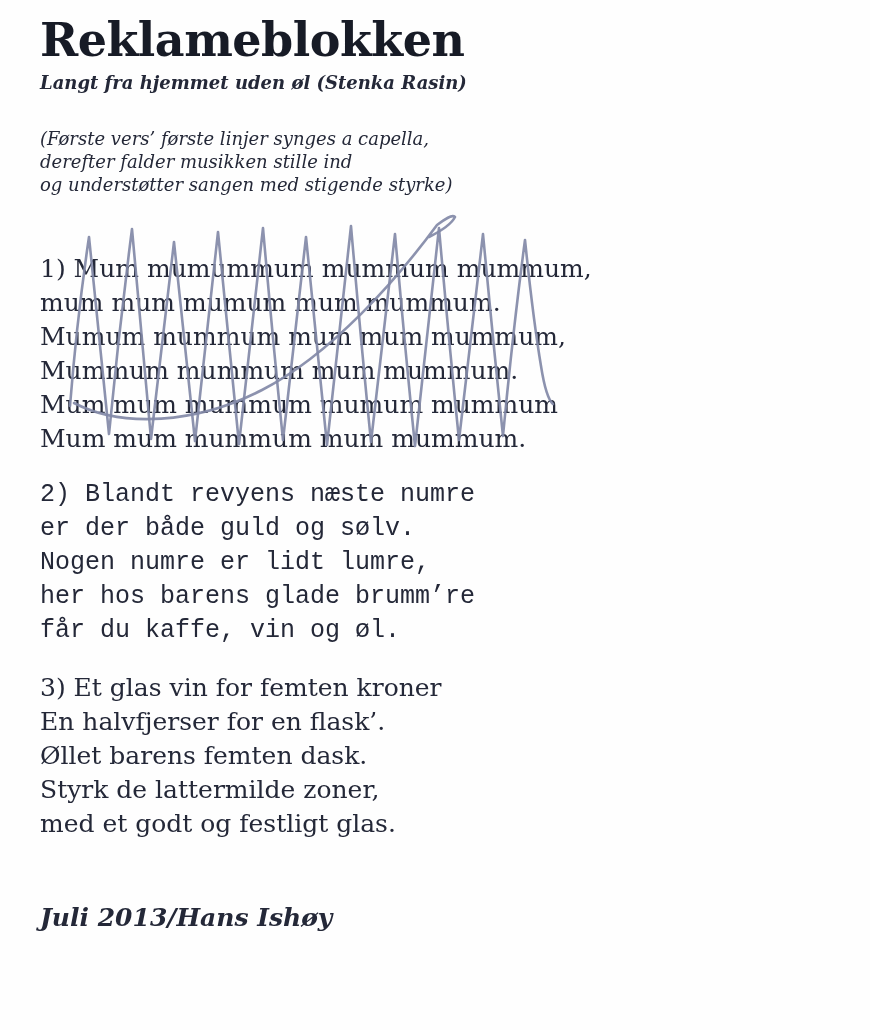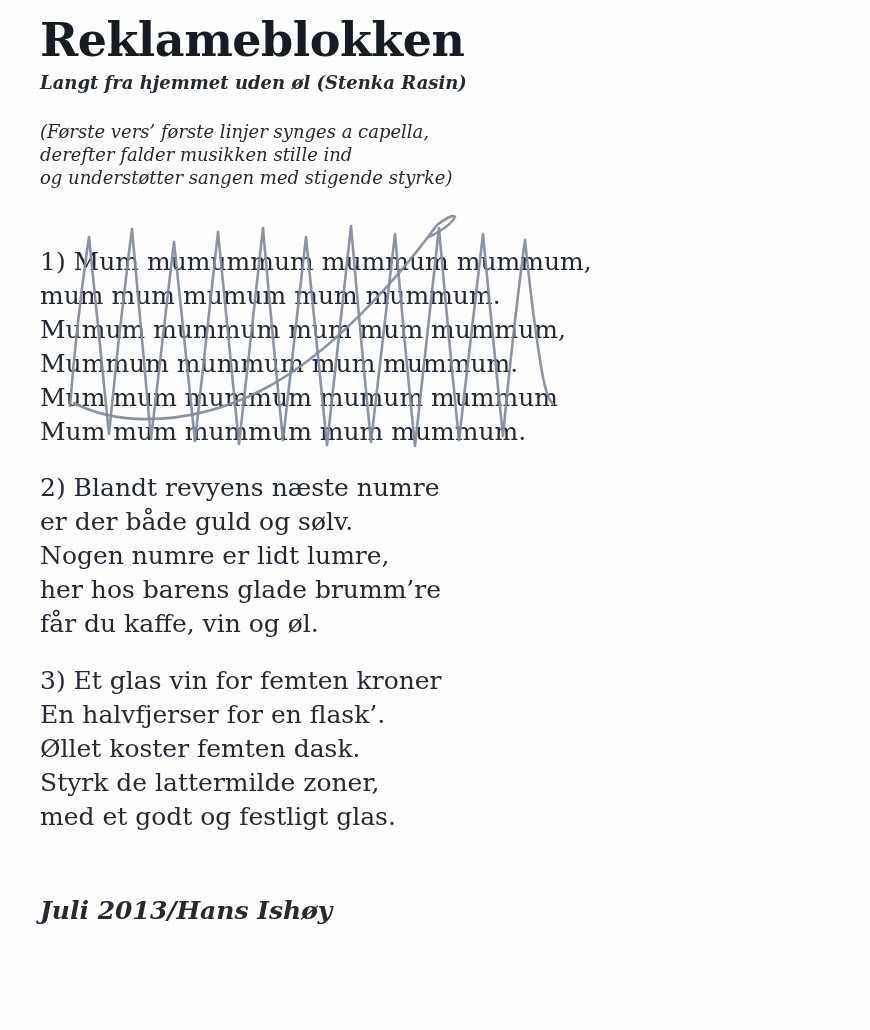--- a/index.html
+++ b/index.html
@@ -32,31 +32,31 @@
     color: var(--title-ink, #171b26);
   }
   .subtitle {
     margin-top: 5px;
     font-size: 18px;
     font-style: italic;
     font-weight: bold;
     color: var(--ink-text, #242838);
   }
   .performance-note {
-    margin-top: 27px;
+    margin-top: 34px;
     font-size: 18px;
     font-style: italic;
     line-height: 23px;
   }
   .verse {
     font-size: 25px;
     line-height: 34px;
   }
   .verse-1 { margin-top: 56px; }
-  .verse-2 { margin-top: 22px; }
+  .verse-2 { margin-top: 22px; font-family: Liberation Mono, monospace; }
   .verse-3 { margin-top: 23px; }
   .credit {
     margin-top: 62px;
     font-size: 25px;
     font-style: italic;
     font-weight: bold;
   }
   .scribble {
     position: absolute;
     left: 0;
@@ -102,21 +102,21 @@
     <div class="verse-line">2) Blandt revyens næste numre</div>
     <div class="verse-line">er der både guld og sølv.</div>
     <div class="verse-line">Nogen numre er lidt lumre,</div>
     <div class="verse-line">her hos barens glade brumm’re</div>
     <div class="verse-line">får du kaffe, vin og øl.</div>
   </section>
 
   <section class="verse verse-3">
     <div class="verse-line">3) Et glas vin for femten kroner</div>
     <div class="verse-line">En halvfjerser for en flask’.</div>
-    <div class="verse-line">Øllet koster femten dask.</div>
+    <div class="verse-line">Øllet barens femten dask.</div>
     <div class="verse-line">Styrk de lattermilde zoner,</div>
     <div class="verse-line">med et godt og festligt glas.</div>
   </section>
 
   <div class="credit">Juli 2013/Hans Ishøy</div>
 
   <svg class="scribble" viewBox="0 0 870 1030" xmlns="http://www.w3.org/2000/svg" aria-hidden="true">
 
     <path d="
       M 70 406

